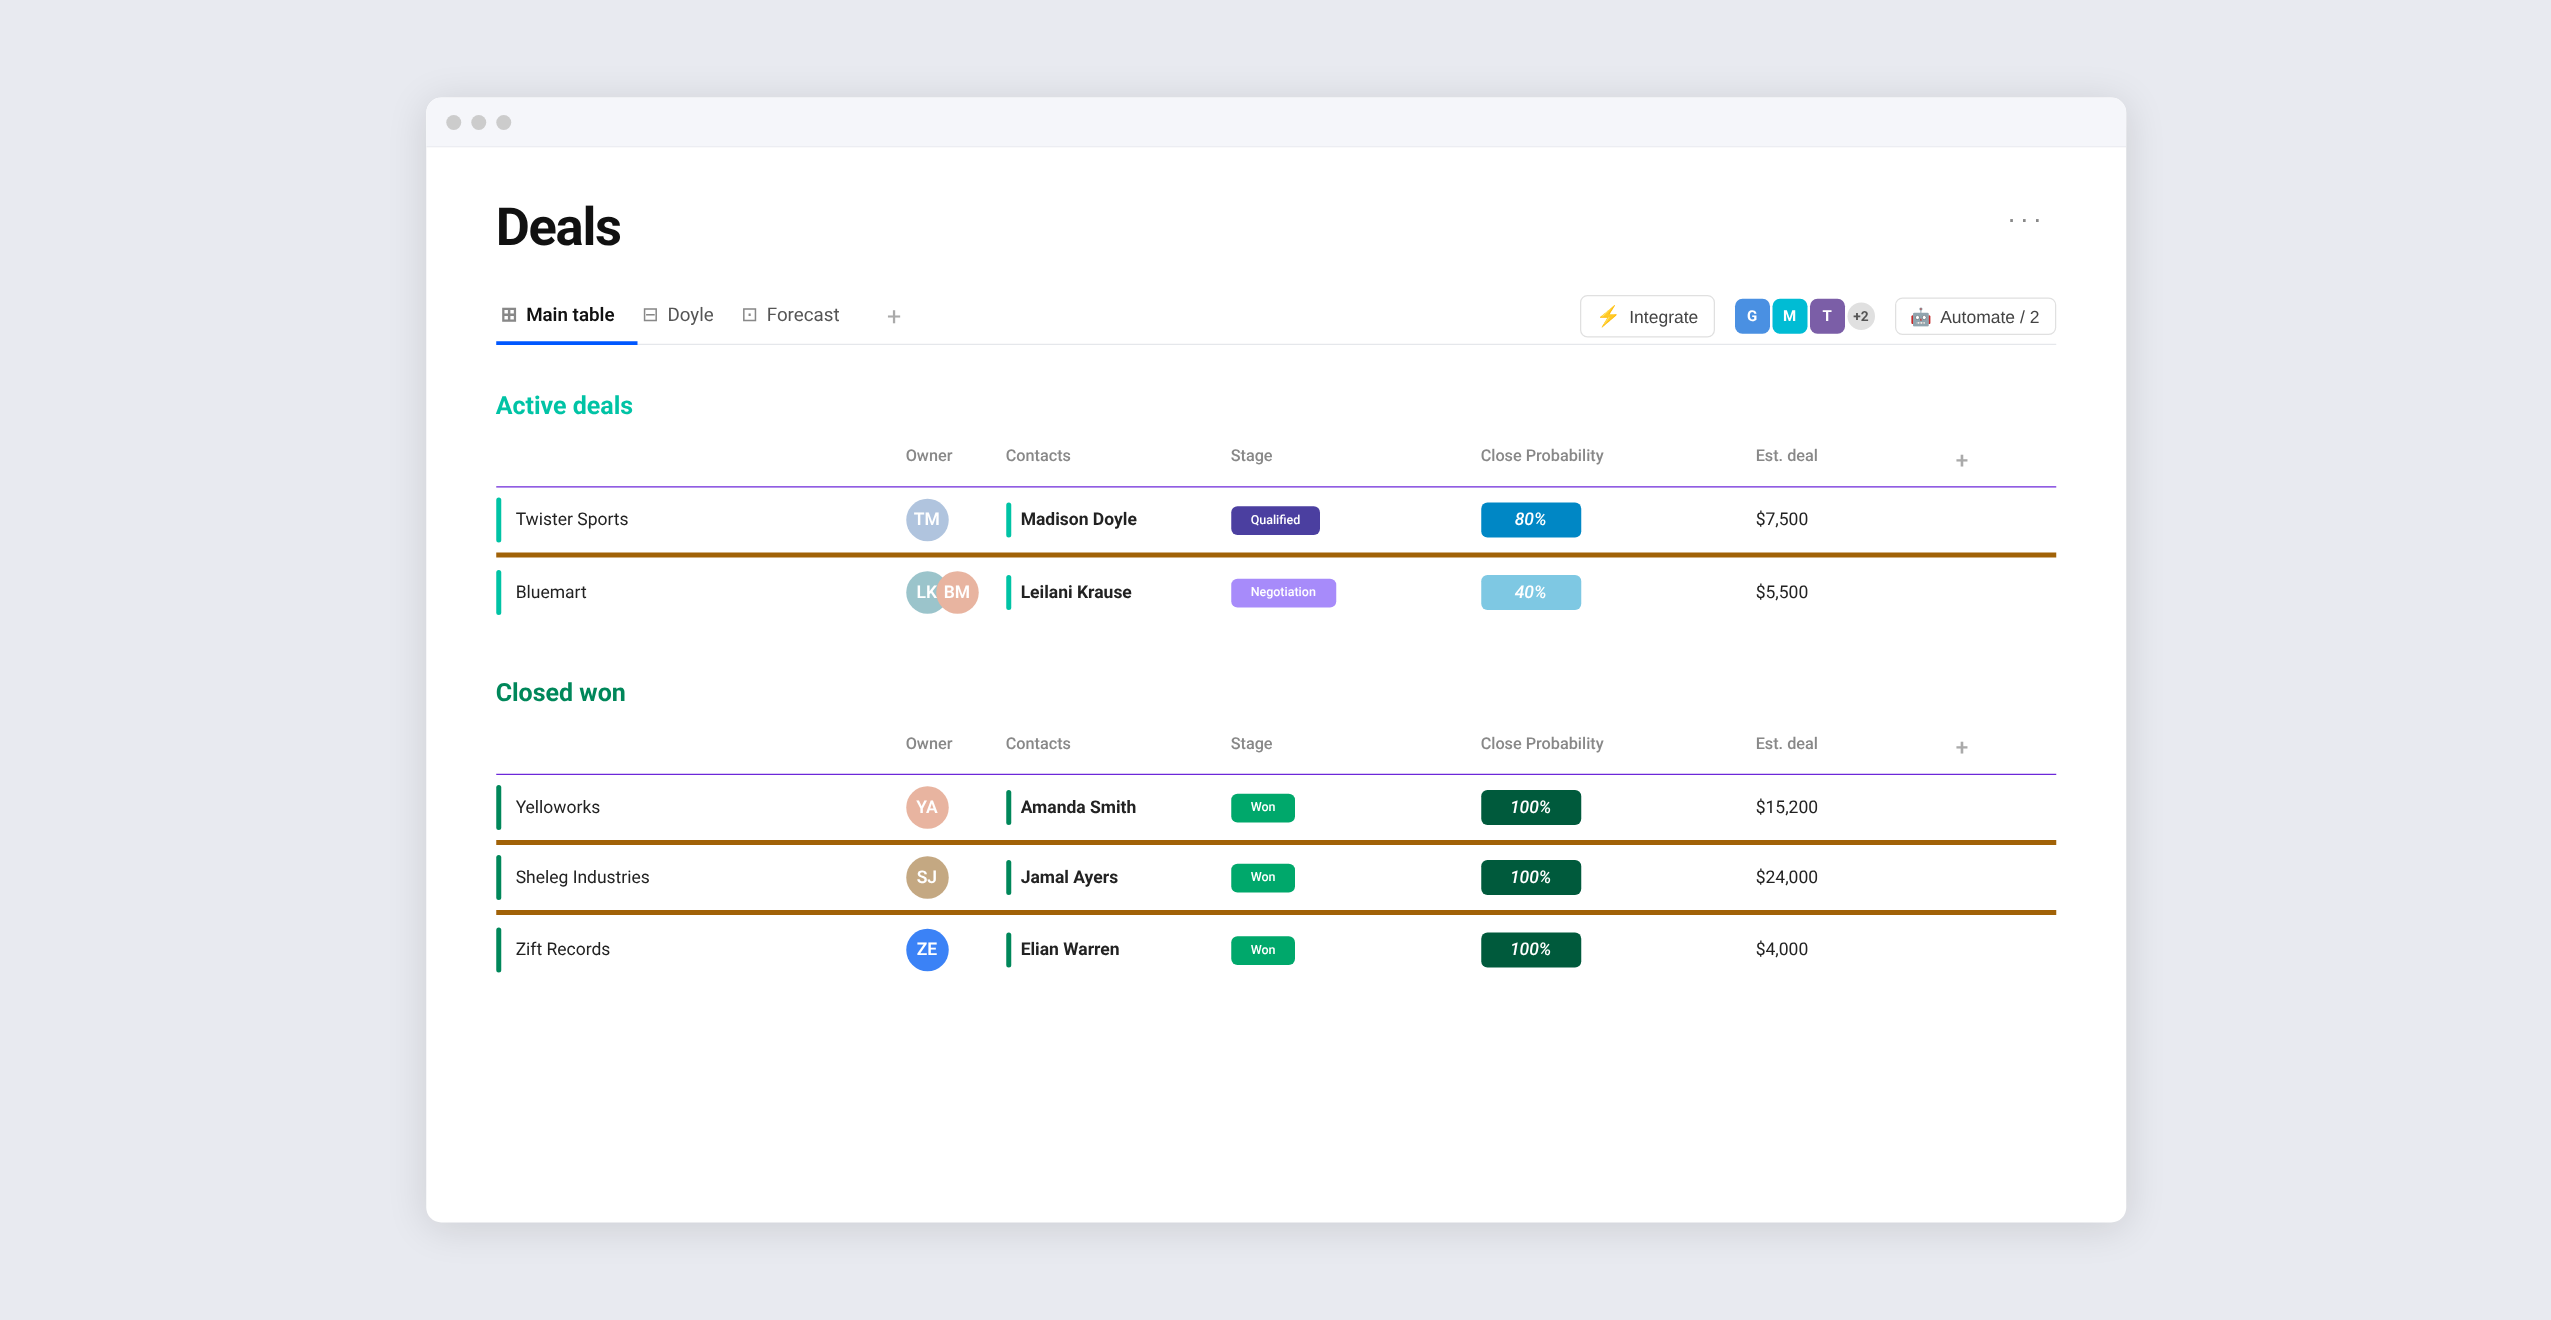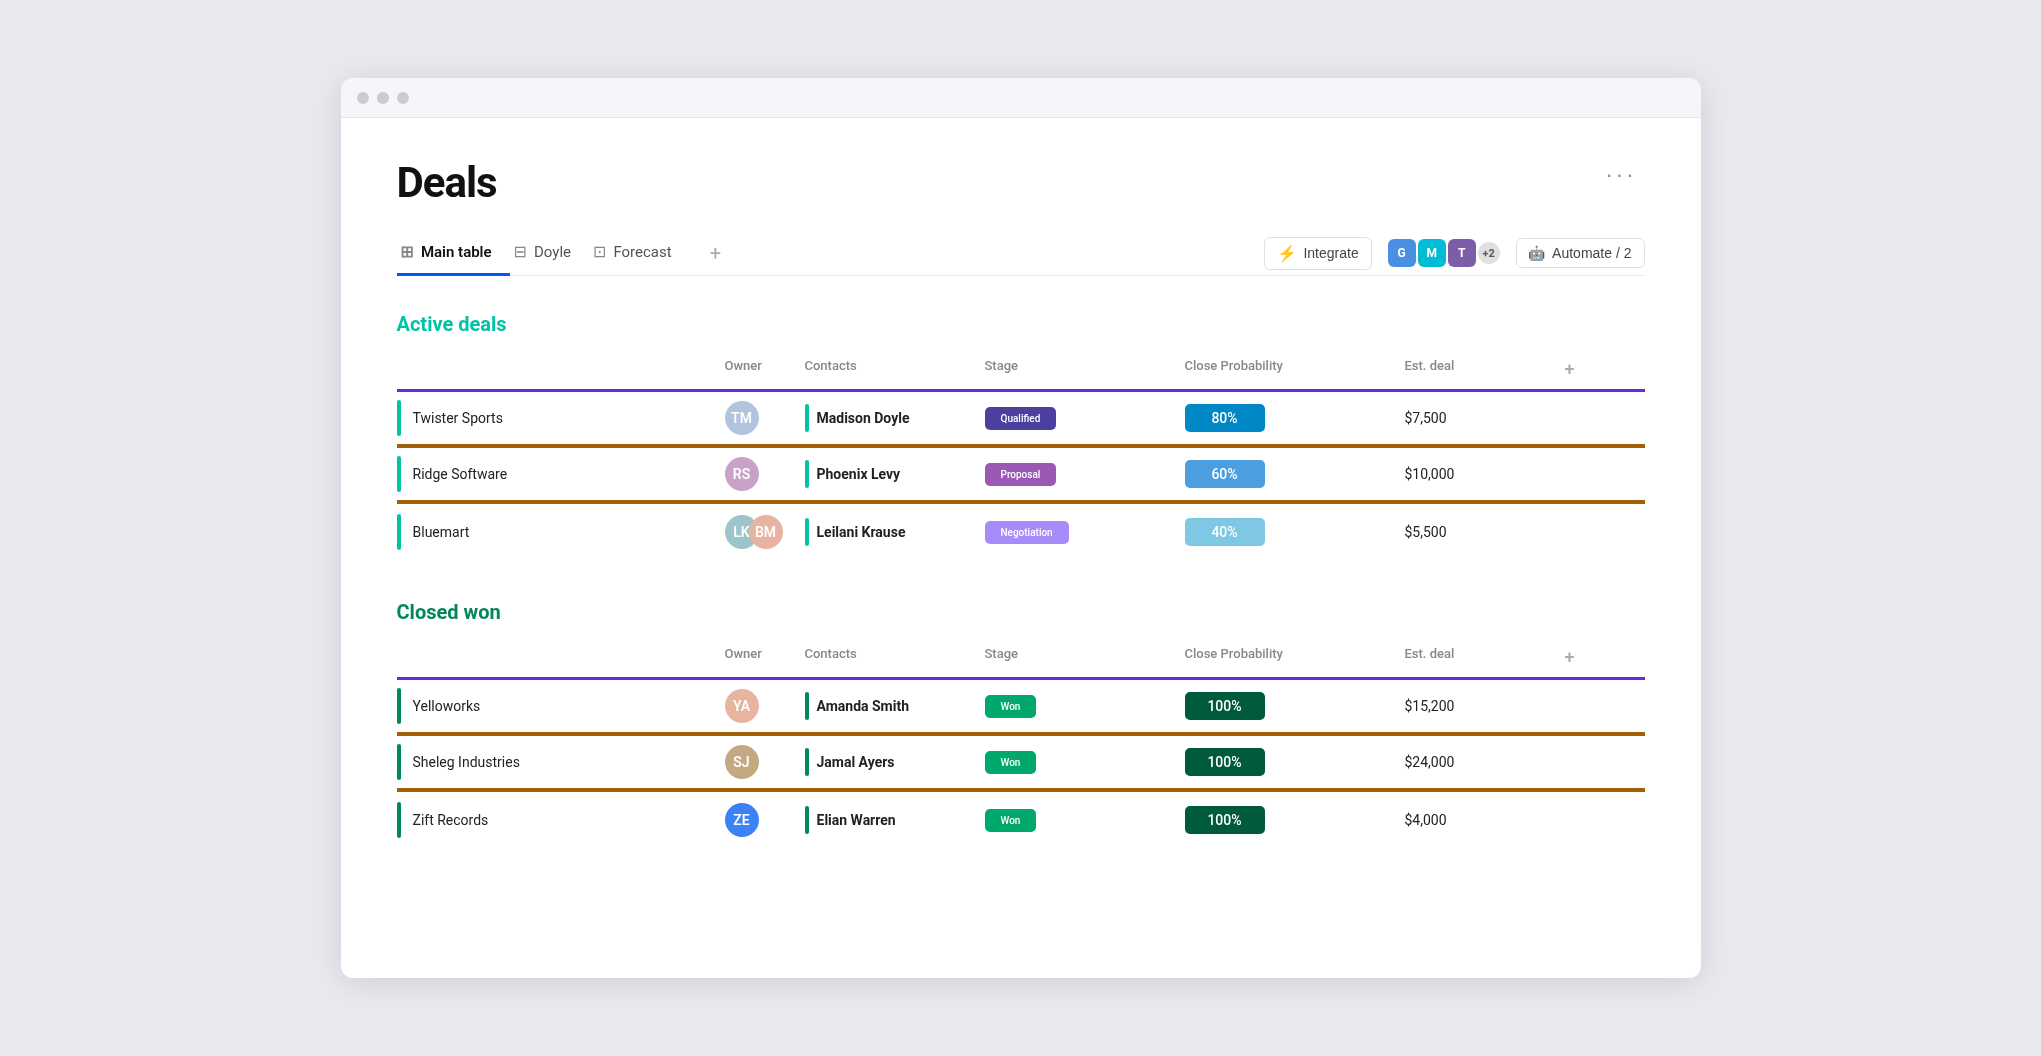--- a/index.html
+++ b/index.html
@@ -150,21 +150,21 @@
       width: 100%;
       margin-bottom: 40px;
     }
     .table-header {
       display: grid;
       grid-template-columns: 320px 80px 180px 200px 220px 160px 40px;
       padding: 6px 0;
       font-size: 13px;
       color: #888;
       font-weight: 500;
-      border-bottom: 3px solid #6d28d9;
+      border-bottom: 1px solid #6d28d9;
     }
     .table-header > div {
       padding: 4px 8px;
     }
     .table-row {
       display: grid;
       grid-template-columns: 320px 80px 180px 200px 220px 160px 40px;
       border-bottom: 4px solid #a16207;
       align-items: center;
       min-height: 56px;
@@ -239,21 +239,21 @@
       color: #fff;
       text-align: center;
       display: inline-block;
       min-width: 80px;
     }
     .prob-80 { background: #0087c5; }
     .prob-60 { background: #4B9FE1; }
     .prob-40 { background: #7EC8E3; color: #fff; }
     .prob-100 { background: #005a3c; }
     .cell-stage { display: flex; align-items: center; }
-    .cell-prob { display: flex; align-items: center; }
+    .cell-prob { display: flex; align-items: center; font-style: italic; }
     .col-add { color: #aaa; font-size: 18px; cursor: pointer; }
 
     
     .av-1 { background: #b0c4de; }
     .av-2 { background: #c8a2c8; }
     .av-3 { background: #9bc4cb; }
     .av-4 { background: #e8b4a0; }
     .av-6 { background: #c4a882; }
     .av-7 { background: #3b82f6; text-align: right; }
   </style>
@@ -335,41 +335,20 @@
         <div class="cell cell-stage">
           <span class="stage-badge stage-qualified">Qualified</span>
         </div>
         <div class="cell cell-prob">
           <span class="prob-badge prob-80">80%</span>
         </div>
         <div class="cell">$7,500</div>
         <div class="cell"></div>
       </div>
 
-      <div class="table-row">
-        <div class="cell cell-name">
-          <div class="row-indicator indicator-teal"></div>
-          <span>Ridge Software</span>
-        </div>
-        <div class="cell">
-          <div class="avatar av-2">RS</div>
-        </div>
-        <div class="cell cell-contact">
-          <div class="contact-indicator indicator-teal"></div>
-          <span>Phoenix Levy</span>
-        </div>
-        <div class="cell cell-stage">
-          <span class="stage-badge stage-proposal">Proposal</span>
-        </div>
-        <div class="cell cell-prob">
-          <span class="prob-badge prob-60">60%</span>
-        </div>
-        <div class="cell">$10,000</div>
-        <div class="cell"></div>
-      </div>
 
       <div class="table-row">
         <div class="cell cell-name">
           <div class="row-indicator indicator-teal"></div>
           <span>Bluemart</span>
         </div>
         <div class="cell">
           <div class="avatar-group">
             <div class="avatar av-3">LK</div>
             <div class="avatar av-4">BM</div>

